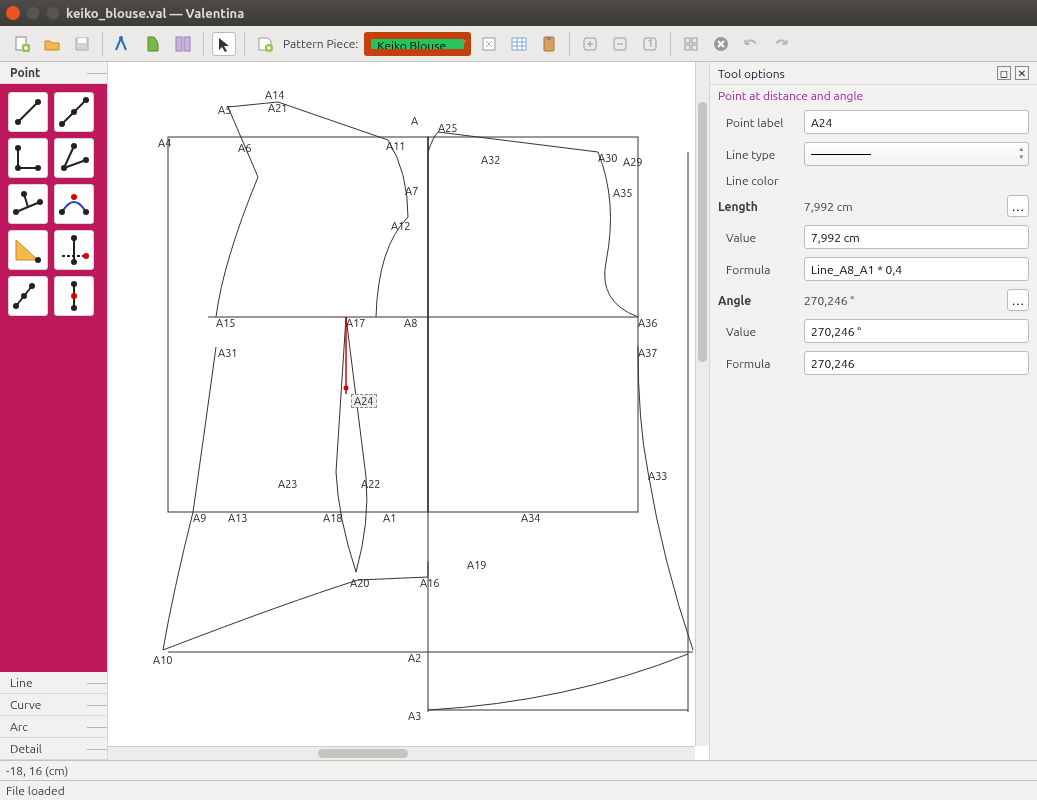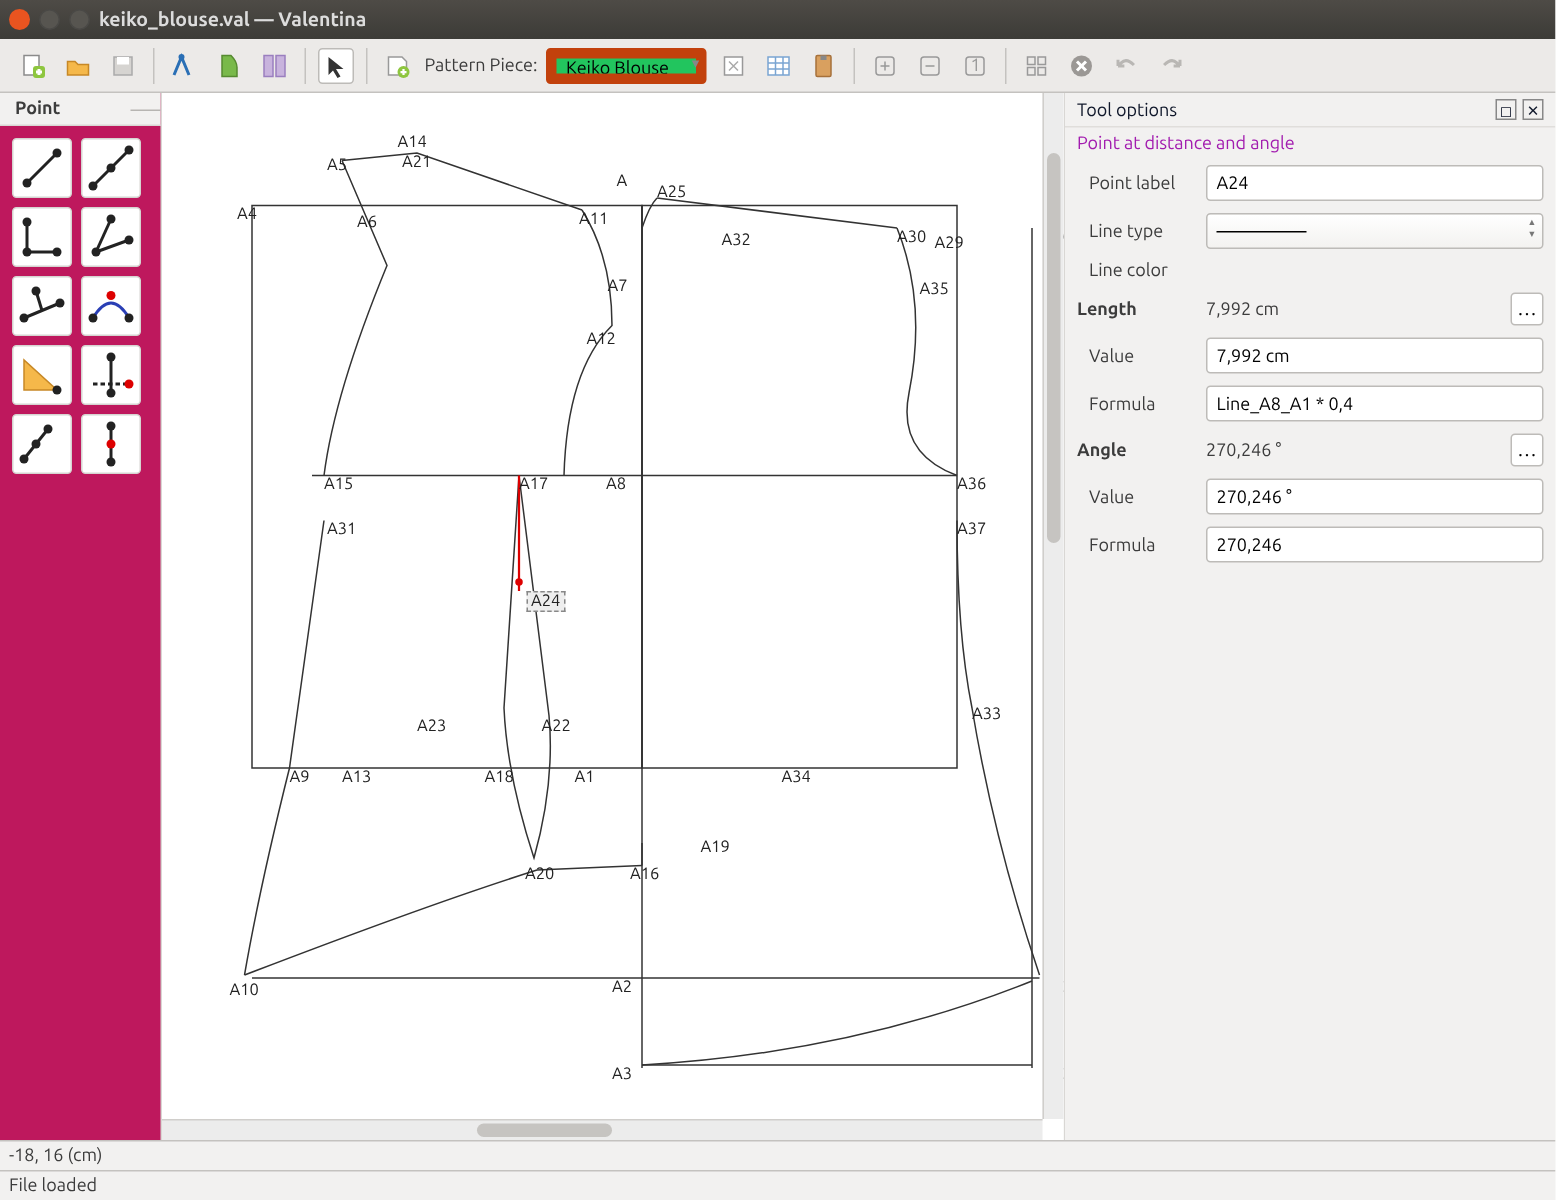--- a/index.html
+++ b/index.html
@@ -268,20 +268,26 @@
         </div>
         <div class="tool-cell">
           <svg width="32" height="32">
             <line x1="16" y1="4" x2="16" y2="28" stroke="#222" stroke-width="2"></line>
             <circle cx="16" cy="4" r="3" fill="#222"></circle>
             <circle cx="16" cy="16" r="3" fill="#d00"></circle>
             <circle cx="16" cy="28" r="3" fill="#222"></circle>
           </svg>
         </div>
       </div>
+    <div class="bottom-tabs">
+      <div class="tool-tab">Line</div>
+      <div class="tool-tab">Curve</div>
+      <div class="tool-tab">Arc</div>
+      <div class="tool-tab">Detail</div>
+    </div>
   </div>
 
   <div class="canvas-wrap">
     <div class="canvas">
       <svg width="100%" height="100%" id="pattern-svg">
 
         <rect x="60" y="75" width="260" height="375" class="svgline"></rect>
         <rect x="320" y="75" width="210" height="375" class="svgline"></rect>
         <line x1="100" y1="255" x2="320" y2="255" class="svgline"></line>
         <line x1="320" y1="255" x2="530" y2="255" class="svgline"></line>

